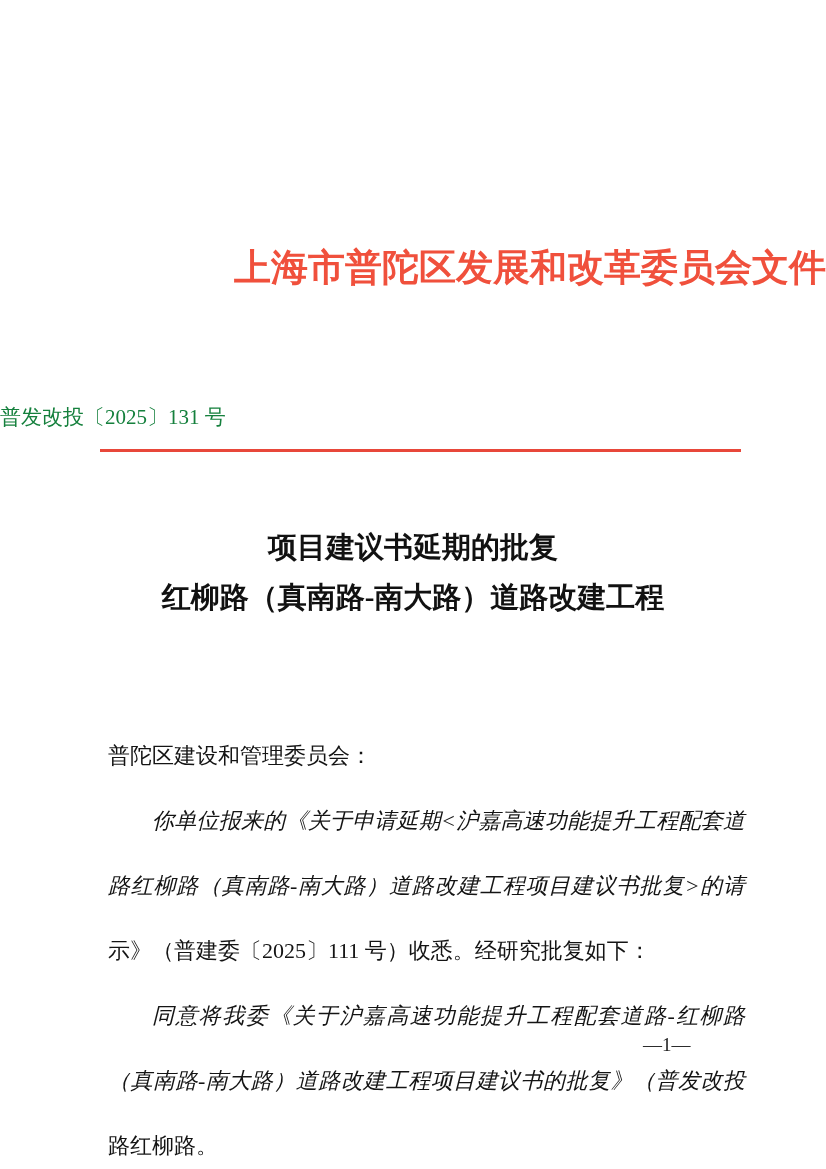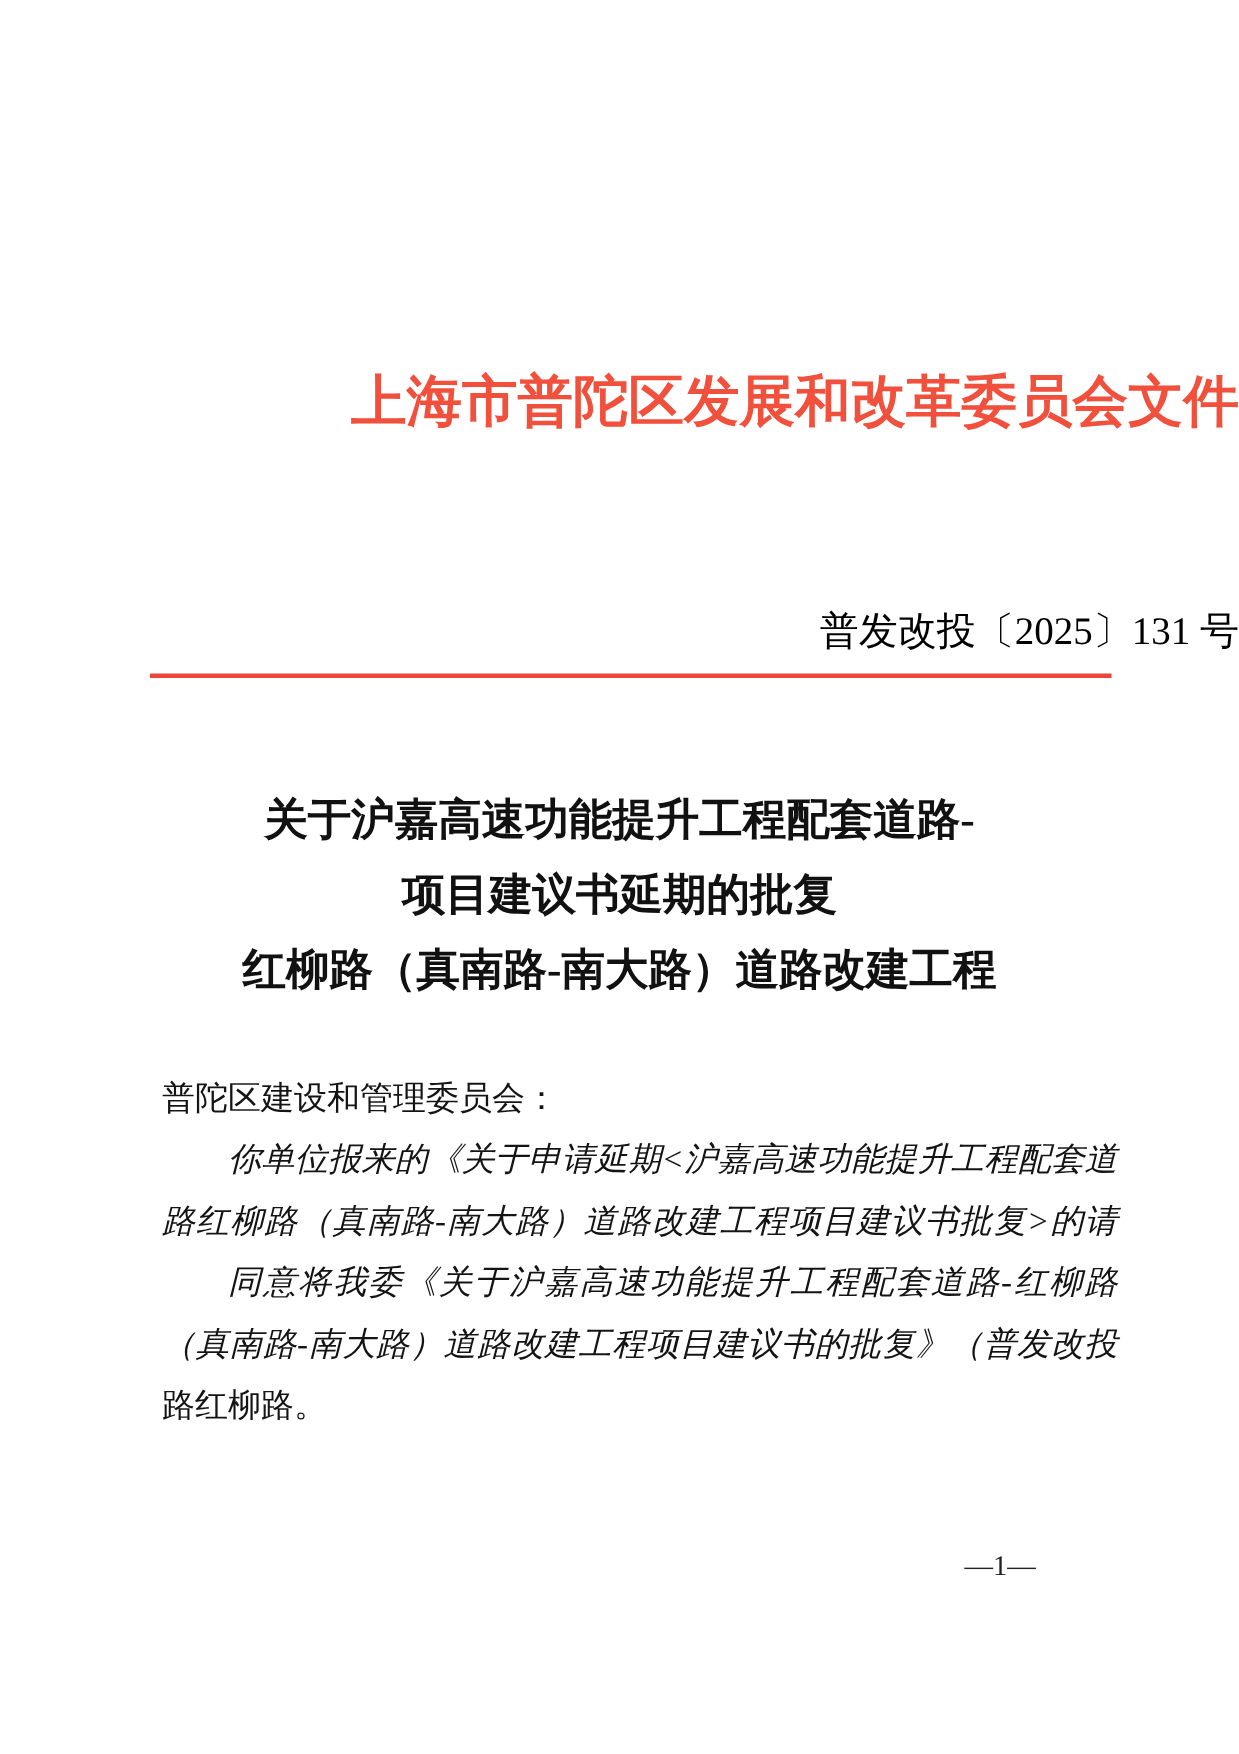--- a/index.html
+++ b/index.html
@@ -26,23 +26,23 @@
     font-weight: bold;
     color: #f0503c;
     letter-spacing: 0px;
     white-space: nowrap;
   }
   .doc-number {
     position: absolute;
     top: 403px;
     left: 0;
     width: 100%;
-    text-align: right;
-    font-size: 26px;
-    color: #000000;
+    text-align: left;
+    font-size: 21px;
+    color: #15803d;
     white-space: nowrap;
   }
   .red-line {
     position: absolute;
     top: 449px;
     left: 100px;
     width: 641px;
     height: 3px;
     background: #e8473a;
   }
@@ -61,20 +61,21 @@
     position: absolute;
     top: 711px;
     left: 108px;
     width: 637px;
     font-size: 22px;
     line-height: 41px;
     color: #141414;
   }
   .body-block .line {
     white-space: nowrap;
+    margin-top: 24px;
   }
   .body-block .line.full {
     white-space: normal;
     text-align: justify;
     text-align-last: justify;
     text-justify: inter-character;
     font-style: italic;
   }
   .body-block .line.indent {
     padding-left: 44px;
@@ -93,29 +94,29 @@
 
 <div class="page">
 
   <div class="red-header">上海市普陀区发展和改革委员会文件</div>
 
   <div class="doc-number">普发改投〔2025〕131 号</div>
 
   <div class="red-line"></div>
 
   <div class="title">
-    <div>关于沪嘉高速功能提升工程配套道路-</div>
     <div>项目建议书延期的批复</div>
     <div>红柳路（真南路-南大路）道路改建工程</div>
   </div>
 
   <div class="body-block">
     <div class="line">普陀区建设和管理委员会：</div>
     <div class="line full indent">你单位报来的《关于申请延期&lt;沪嘉高速功能提升工程配套道</div>
     <div class="line full">路红柳路（真南路-南大路）道路改建工程项目建议书批复&gt;的请</div>
+    <div class="line">示》（普建委〔2025〕111 号）收悉。经研究批复如下：</div>
     <div class="line full indent">同意将我委《关于沪嘉高速功能提升工程配套道路-红柳路</div>
     <div class="line full">（真南路-南大路）道路改建工程项目建议书的批复》（普发改投</div>
     <div class="line">路红柳路。</div>
   </div>
 
   <div class="page-num">—1—</div>
 
 </div>
 
 </body></html>

